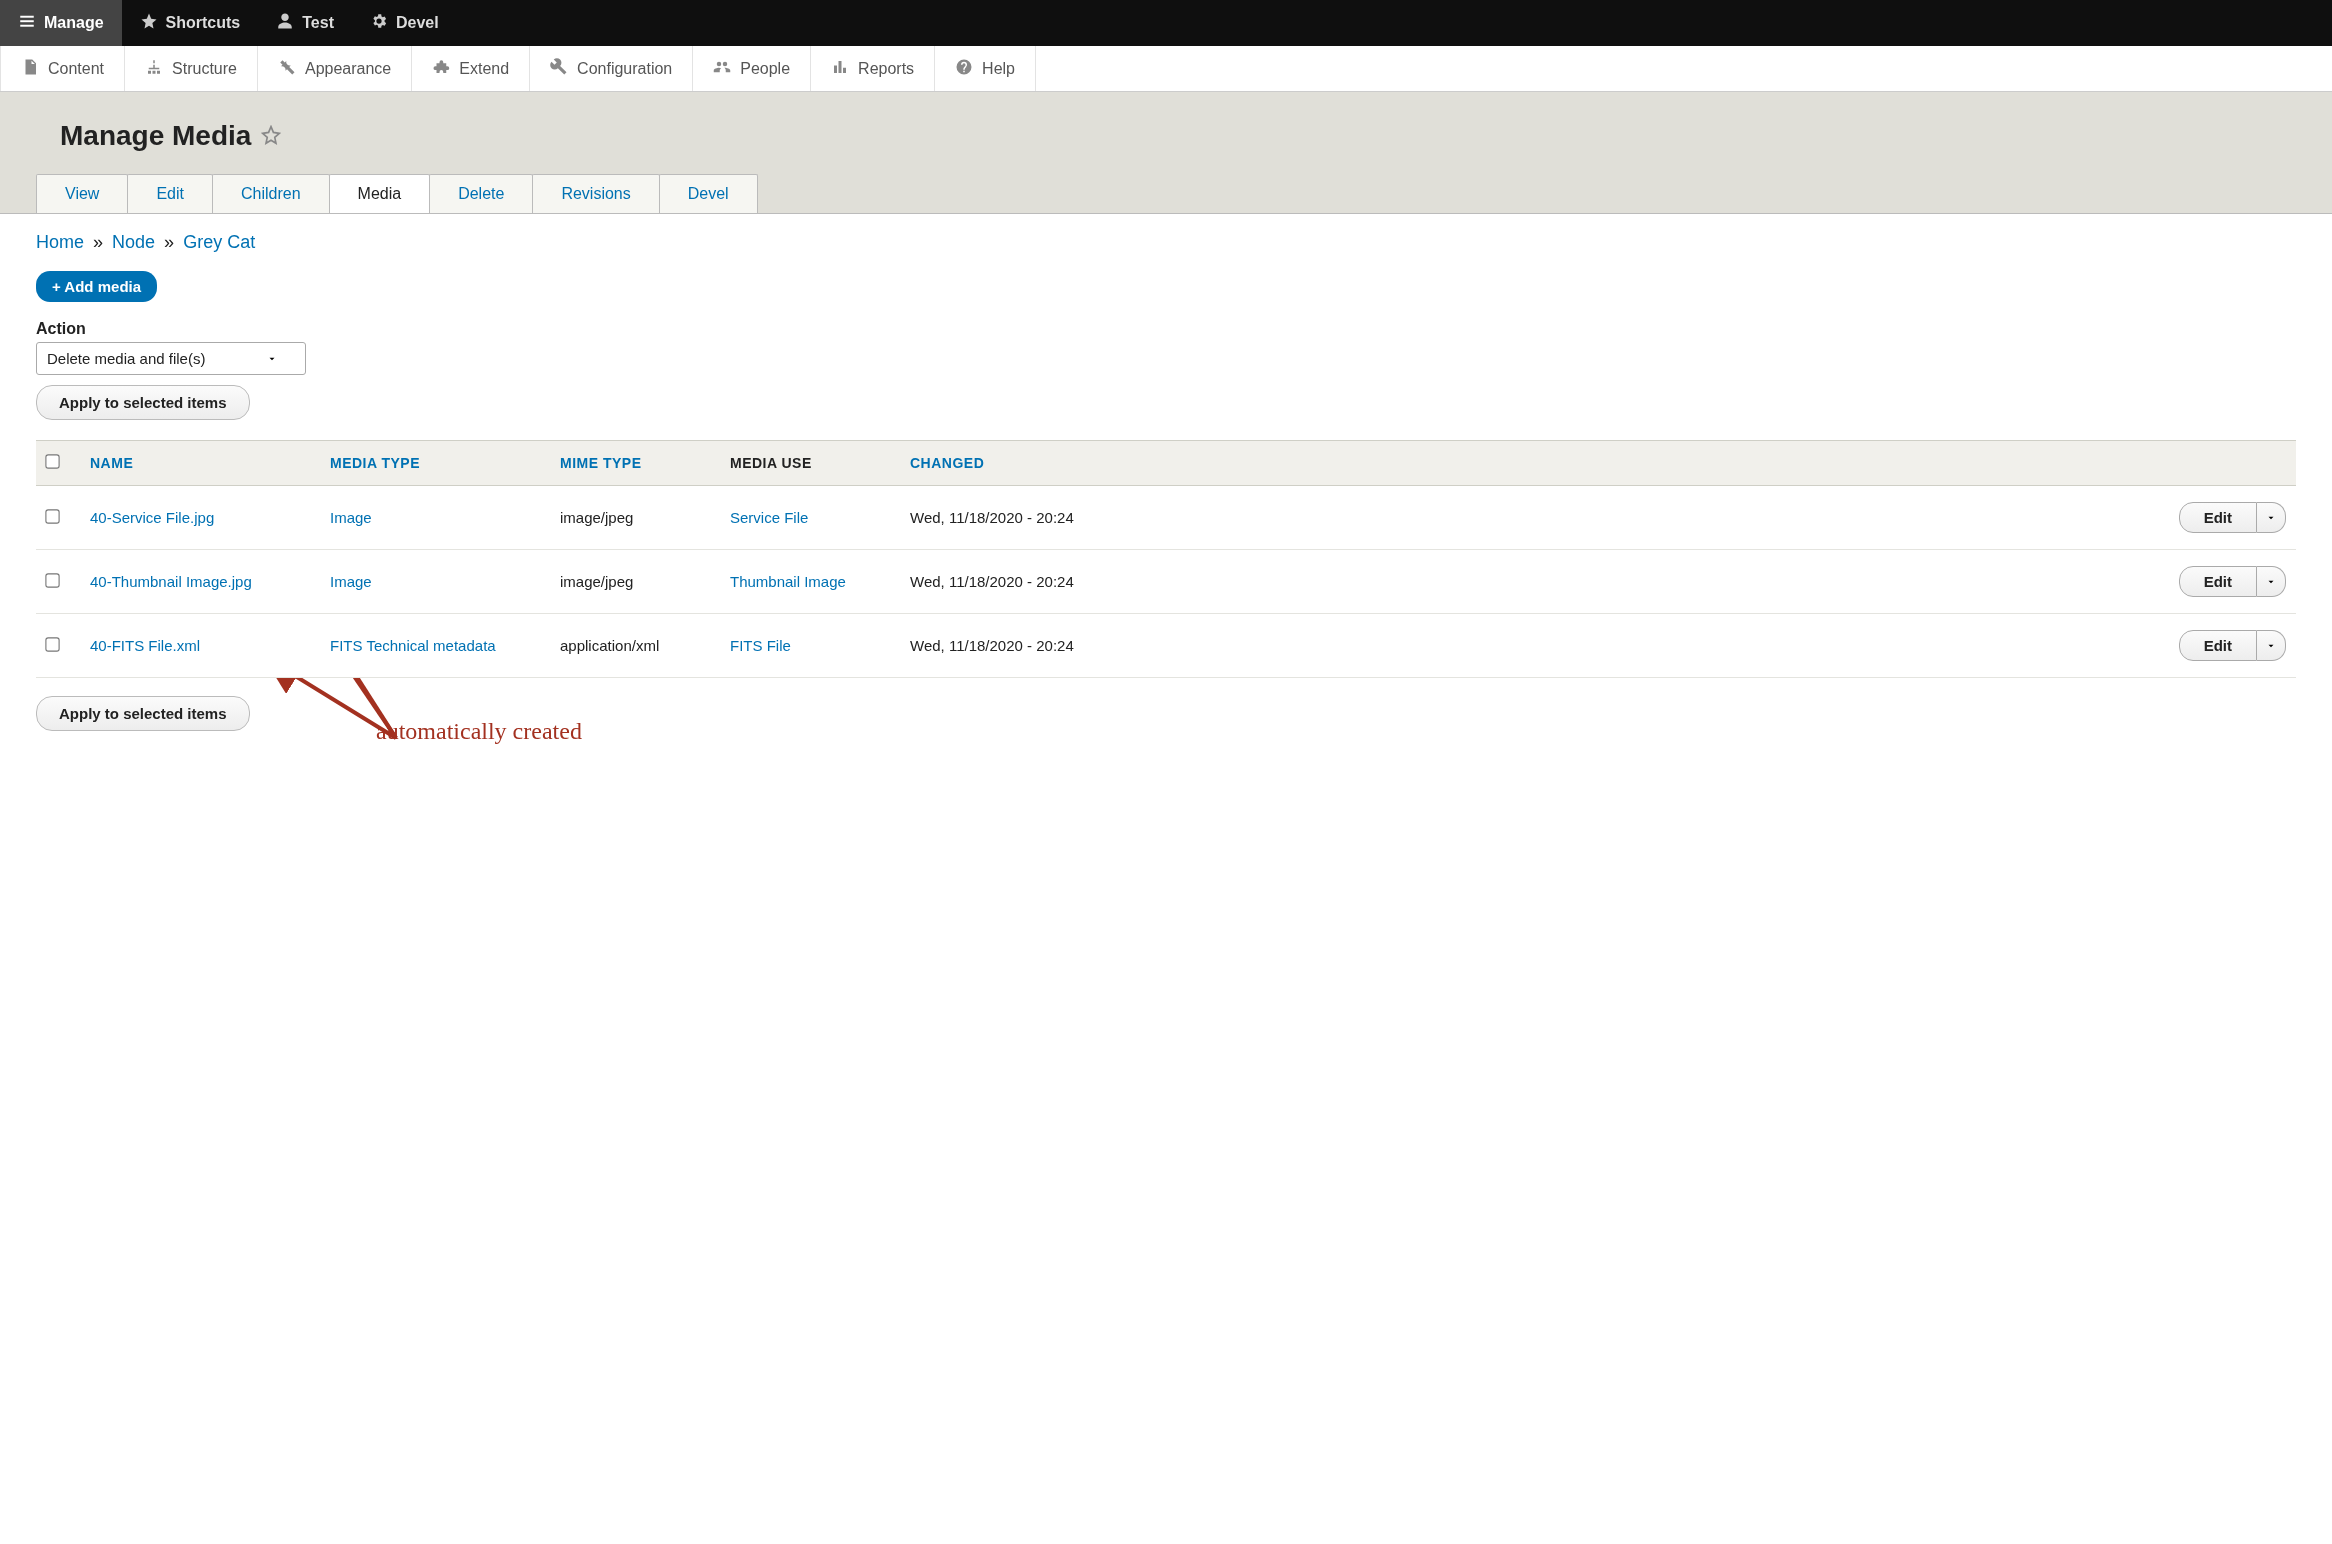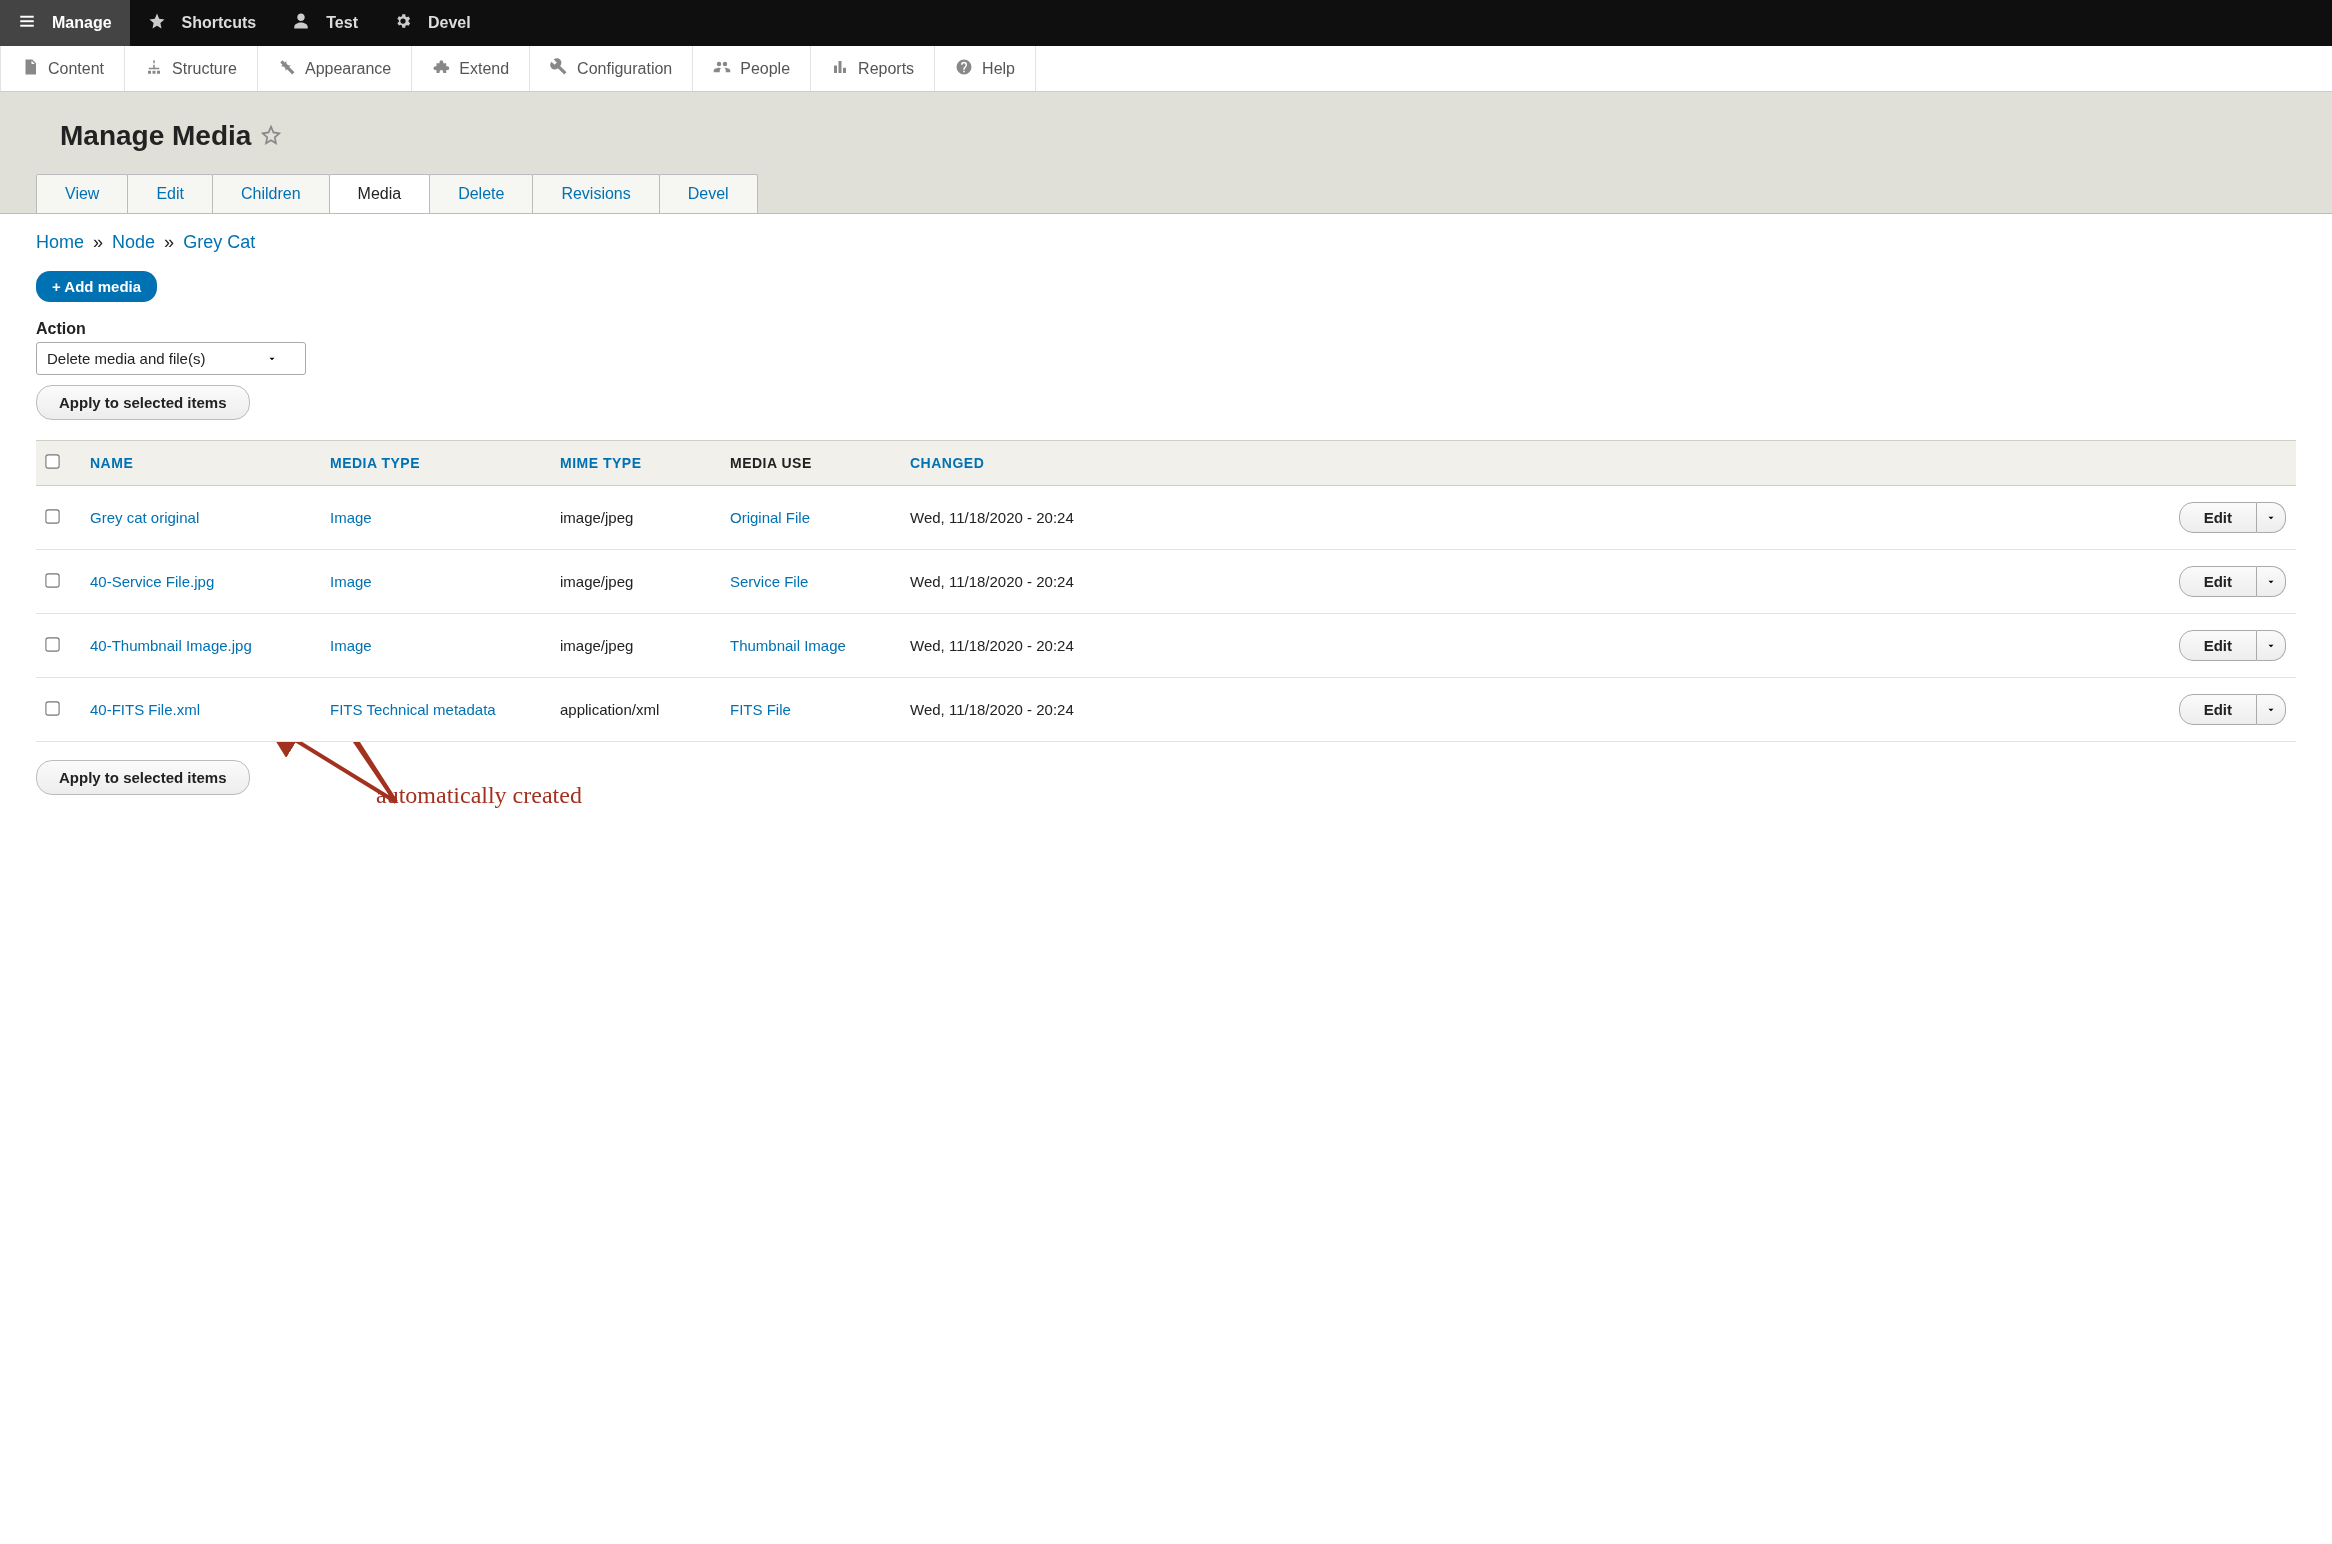--- a/index.html
+++ b/index.html
@@ -14,21 +14,21 @@
     .topbar {
       background: #0f0f0f;
       color: #fff;
       display: flex;
       align-items: center;
       height: 46px;
     }
     .topbar .tb-item {
       display: flex;
       align-items: center;
-      gap: 16px;
+      gap: 8px;
       padding: 0 18px;
       height: 100%;
       color: #ddd;
       font-weight: bold;
       font-size: 16px;
       cursor: pointer;
     }
     .topbar .tb-item.active { background: #444; color: #fff; }
     .topbar svg { width: 18px; height: 18px; fill: #ccc; }
     .topbar .tb-item.active svg { fill: #fff; }
@@ -346,36 +346,20 @@
         <th><input type="checkbox" style=""></th>
         <th class="link">NAME</th>
         <th class="link">MEDIA TYPE</th>
         <th class="link">MIME TYPE</th>
         <th>MEDIA USE</th>
         <th class="link">CHANGED</th>
         <th style="text-align:right;color:transparent">OPERATIONS</th>
       </tr>
     </thead>
     <tbody id="media-rows">
-        <tr>
-          <td><input type="checkbox" style=""></td>
-          <td><a href="#">Grey cat original</a></td>
-          <td><a href="#">Image</a></td>
-          <td>image/jpeg</td>
-          <td><a href="#">Original File</a></td>
-          <td>Wed, 11/18/2020 - 20:24</td>
-          <td style="text-align:right">
-            <span class="ops">
-              <span class="edit">Edit</span>
-              <span class="drop"><svg width="10" height="10" viewBox="0 0 24 24">
-                  <path d="M6 9l6 6 6-6z"></path>
-                </svg></span>
-            </span>
-          </td>
-        </tr>
         <tr>
           <td><input type="checkbox" style=""></td>
           <td><a href="#">40-Service File.jpg</a></td>
           <td><a href="#">Image</a></td>
           <td>image/jpeg</td>
           <td><a href="#">Service File</a></td>
           <td>Wed, 11/18/2020 - 20:24</td>
           <td style="text-align:right">
             <span class="ops">
               <span class="edit">Edit</span>

